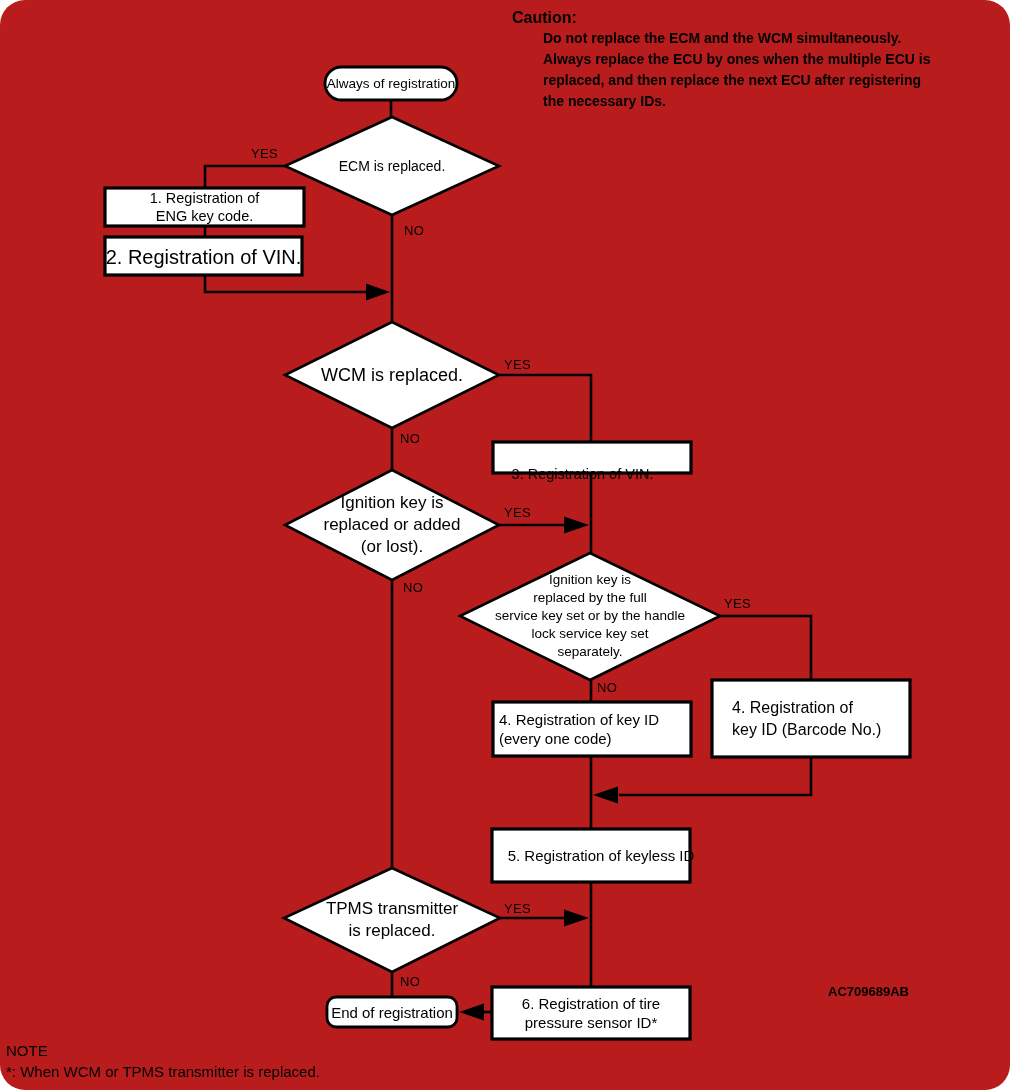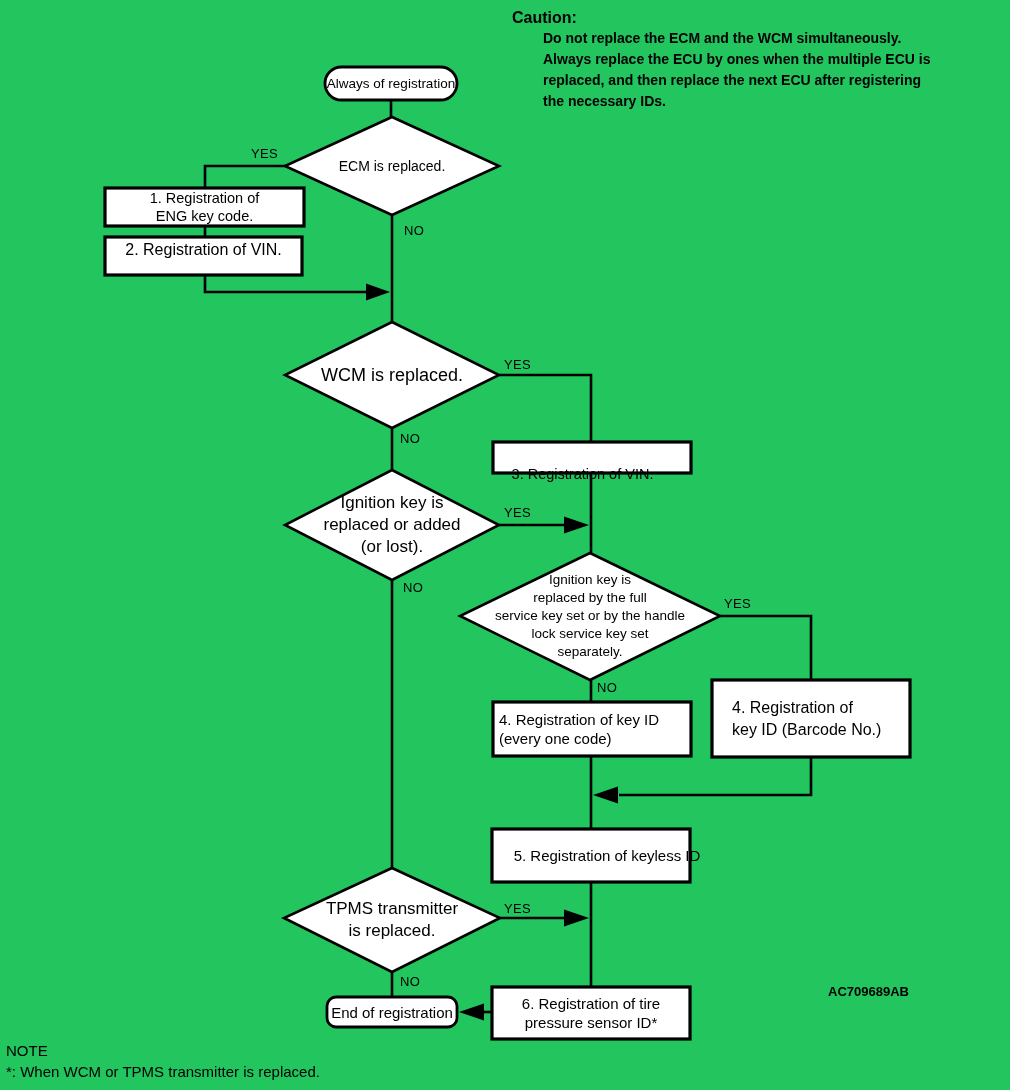--- a/index.html
+++ b/index.html
@@ -1,22 +1,23 @@
 <!DOCTYPE html>
 <html><head>
 <meta charset="utf-8">
 <style>
   html, body { margin: 0; padding: 0; background: #ffffff; }
   body { font-family: "Liberation Sans", sans-serif; color: #000; }
   .canvas {
     position: relative;
     width: 1010px;
     height: 1090px;
-    background: #22c55e;
+    background: #b91c1c;
     overflow: hidden;
+    border-radius: 25px;
   }
   .canvas svg { position: absolute; left: 0; top: 0; }
   .txt { position: absolute; white-space: pre-line; color: #000; }
   .cc { display: flex; align-items: center; justify-content: center; text-align: center; }
   .cl { display: flex; align-items: center; text-align: left; box-sizing: border-box; }
   .lbl { position: absolute; font-size: 13px; color: #000; letter-spacing: 0.3px; }
   .bold { font-weight: bold; }
   .shape { fill: #ffffff; stroke: #000000; }
   .line  { fill: none; stroke: #000000; stroke-width: 2.6; }
   .box   { stroke-width: 3.2; }
@@ -91,27 +92,27 @@
   <div class="txt cc" style="left:460px; top:553px; width:260px; height:126px; font-size:13.5px; line-height:18px;">Ignition key is
 replaced by the full
 service key set or by the handle
 lock service key set
 separately.</div>
   <div class="txt cc" style="left:284px; top:868px; width:216px; height:104px; font-size:17px; line-height:22px;">TPMS transmitter
 is replaced.</div>
 
   <div class="txt cc" style="left:105px; top:188px; width:199px; height:38px; font-size:14.5px; line-height:18px;">1. Registration of
 ENG key code.</div>
-  <div class="txt cc" style="left:105px; top:231px; width:197px; height:38px; font-size:16px;">2. Registration of VIN.</div>
+  <div class="txt cc" style="left:105px; top:238px; width:197px; height:38px; font-size:20px;">2. Registration of VIN.</div>
   <div class="txt cc" style="left:493px; top:442px; width:179px; height:31px; font-size:14.5px;margin-top:16px;">3. Registration of VIN.</div>
   <div class="txt cl" style="left:493px; top:702px; width:198px; height:54px; padding-left:6px; font-size:15px; line-height:19px;">4. Registration of key ID
 (every one code)</div>
   <div class="txt cl" style="left:712px; top:680px; width:198px; height:77px; padding-left:20px; font-size:16px; line-height:22px;">4. Registration of
 key ID (Barcode No.)</div>
-  <div class="txt cc" style="left:492px; top:829px; width:218px; height:53px; font-size:15px;margin-left:6px;">5. Registration of keyless ID</div>
+  <div class="txt cc" style="left:492px; top:829px; width:218px; height:53px; font-size:15px;">5. Registration of keyless ID</div>
   <div class="txt cc" style="left:492px; top:987px; width:198px; height:52px; font-size:15px; line-height:19px;">6. Registration of tire
 pressure sensor ID*</div>
 
   <div class="lbl" style="left:251px; top:146px;">YES</div>
   <div class="lbl" style="left:404px; top:223px;">NO</div>
   <div class="lbl" style="left:504px; top:357px;">YES</div>
   <div class="lbl" style="left:400px; top:431px;">NO</div>
   <div class="lbl" style="left:504px; top:505px;">YES</div>
   <div class="lbl" style="left:403px; top:580px;">NO</div>
   <div class="lbl" style="left:724px; top:596px;">YES</div>

